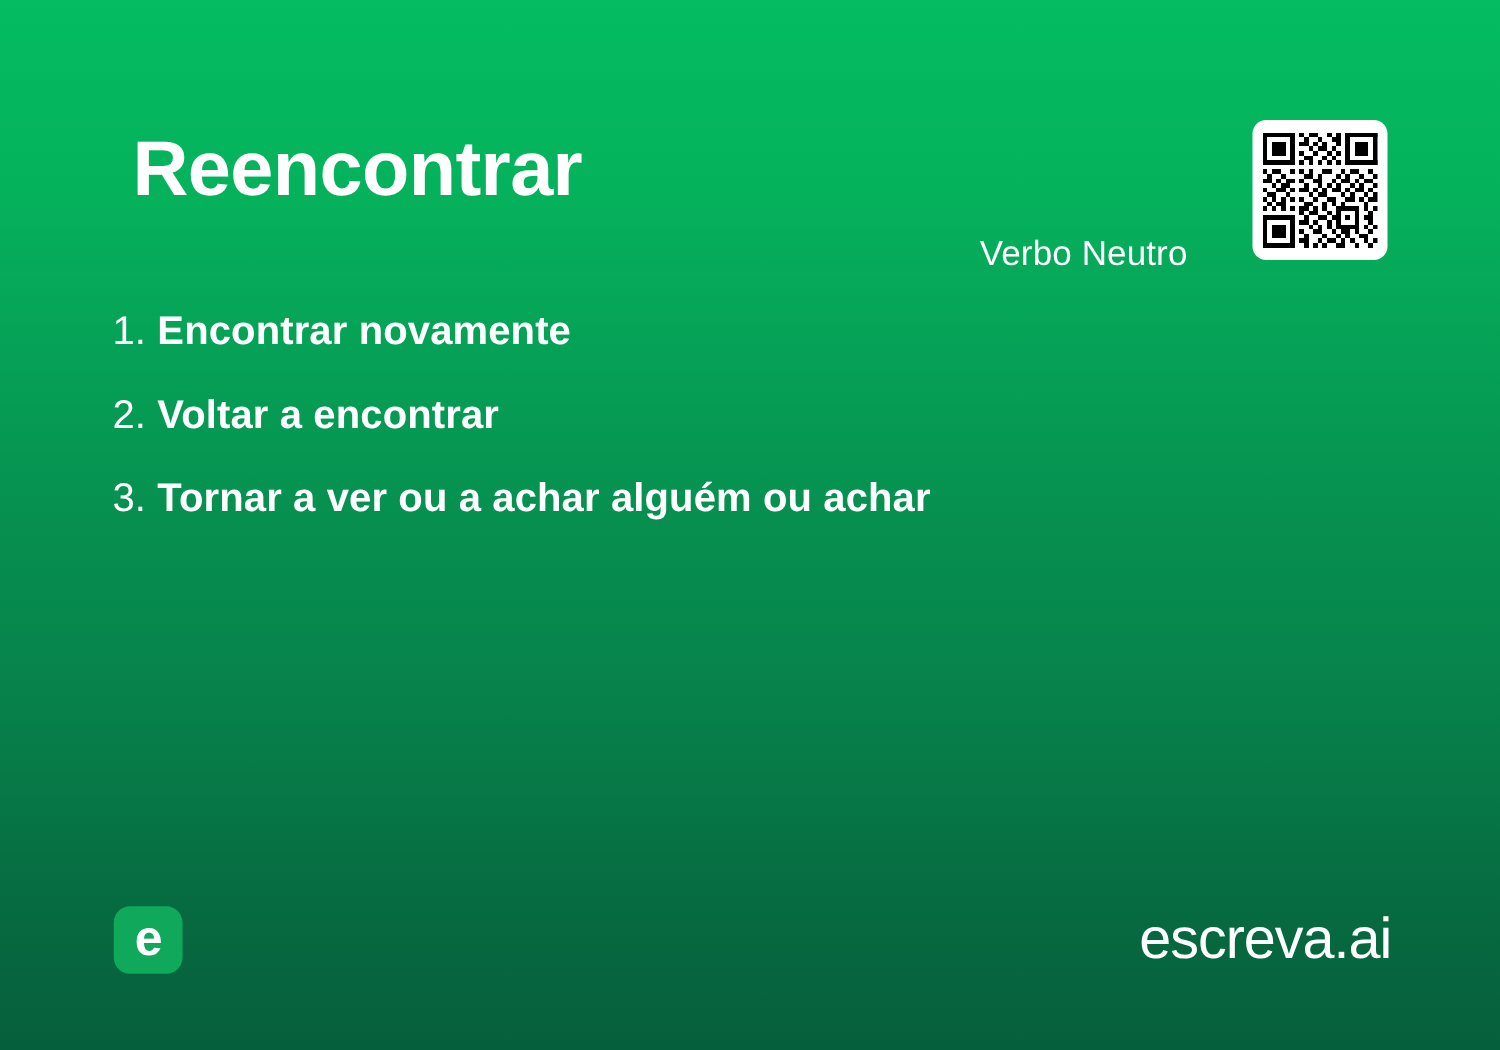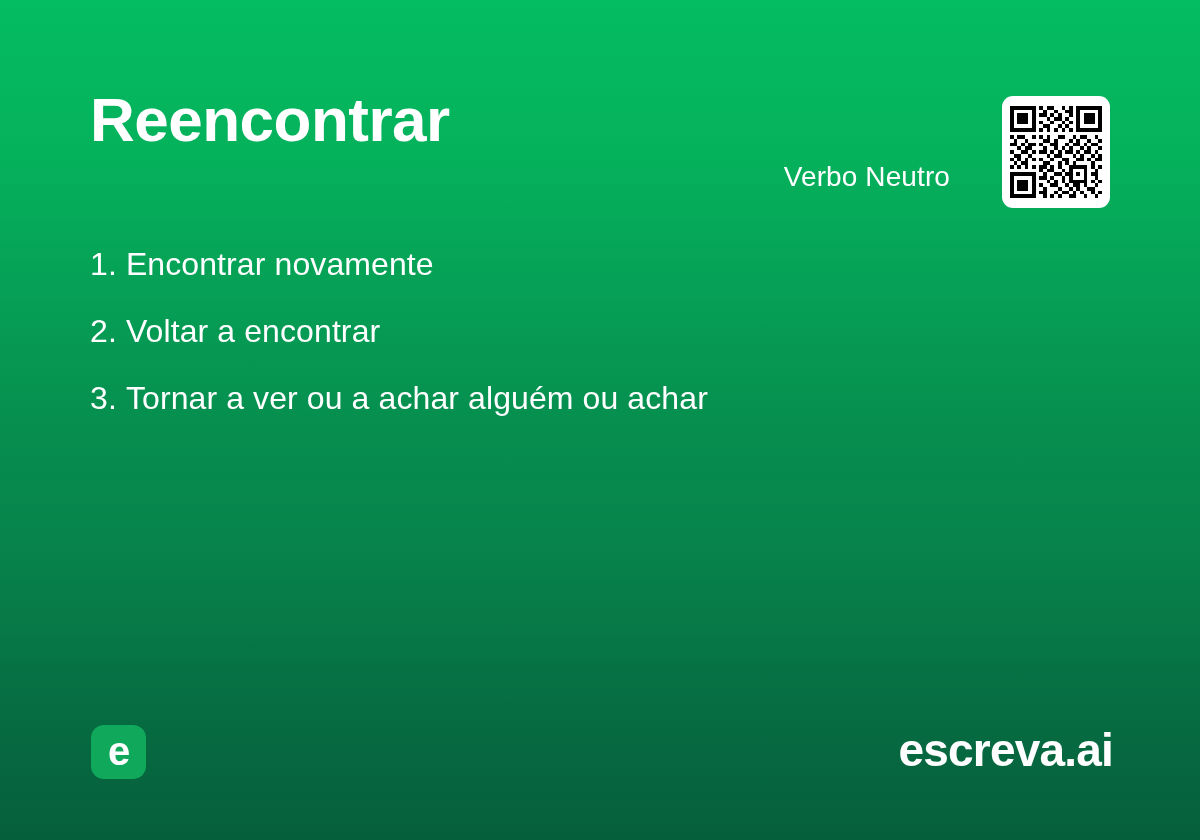--- a/index.html
+++ b/index.html
@@ -24,21 +24,21 @@
   }
 
   
   #headline {
     position: absolute;
     left: 90px;
     top: 86px;
     width: 860px;
   }
   #word-title {
-    margin: 0;
+    margin: 16px;
     font-size: 62px;
     line-height: 68px;
     font-weight: 700;
     letter-spacing: -0.5px;
     color: #ffffff;
   }
   #word-class {
     margin: 6px 0 0 0;
     font-size: 28px;
     line-height: 34px;
@@ -67,20 +67,21 @@
     line-height: 40px;
     font-weight: 400;
     letter-spacing: 0.1px;
   }
   .definition-index {
     margin-right: 9px;
     white-space: nowrap;
   }
   .definition-text {
     white-space: nowrap;
+    font-weight: bold;
   }
 
   
   #qr-card {
     position: absolute;
     left: 1002px;
     top: 96px;
     width: 108px;
     height: 112px;
     background: #ffffff;
@@ -114,21 +115,21 @@
     font-weight: 700;
     margin-top: -2px;
     letter-spacing: -1px;
   }
   #brand-wordmark {
     position: absolute;
     right: 87px;
     top: 722px;
     font-size: 46px;
     line-height: 56px;
-    font-weight: 700;
+    font-weight: 400;
     letter-spacing: -0.8px;
     color: #ffffff;
     white-space: nowrap;
   }
 </style>
 </head>
 <body>
 
 <div id="card">
 

